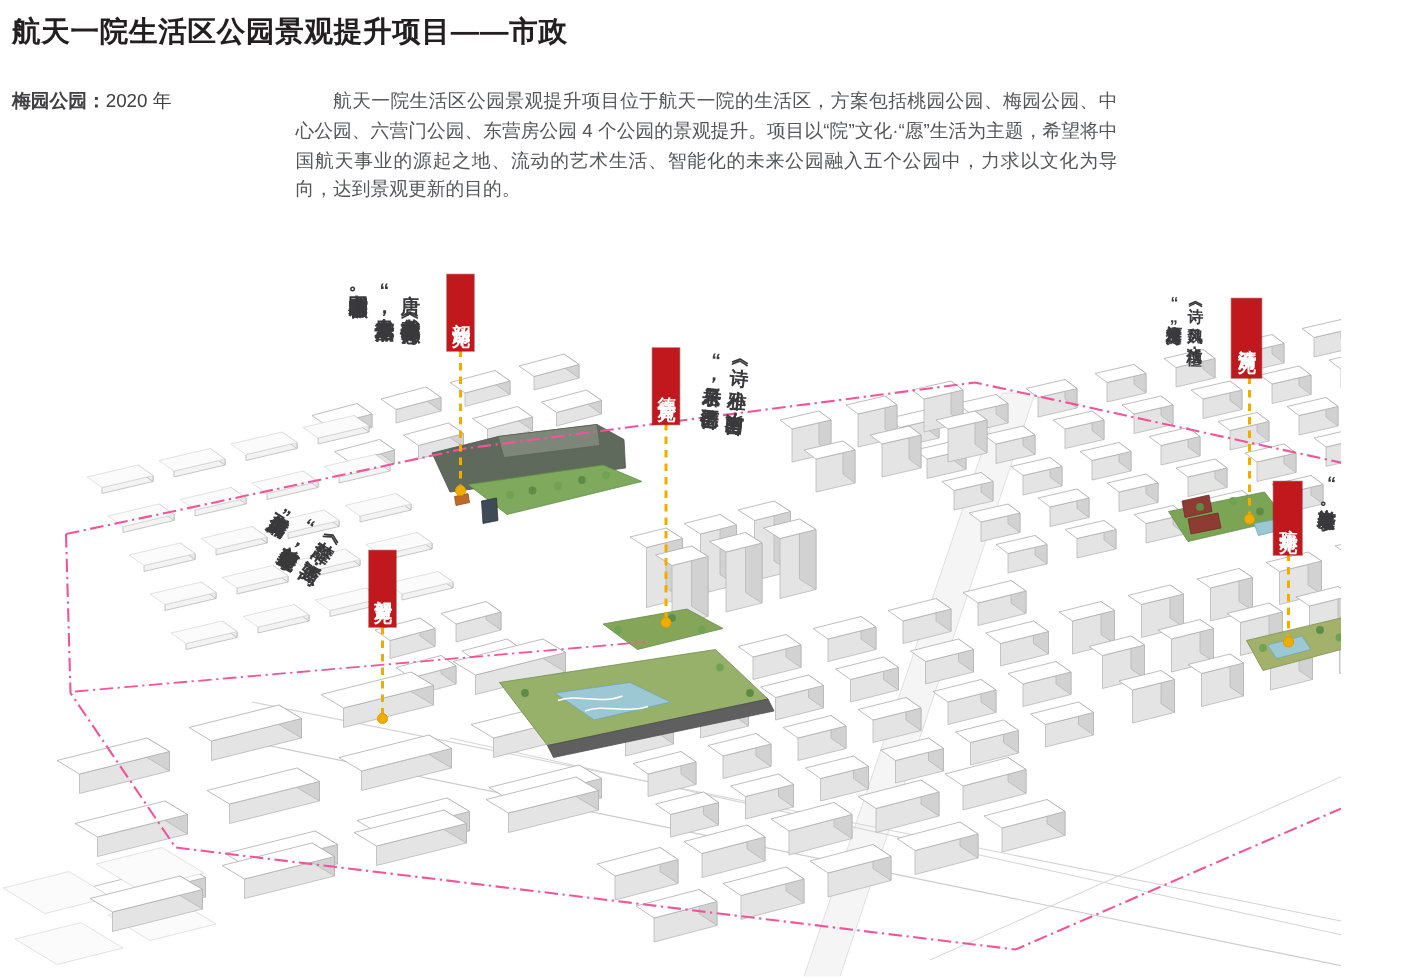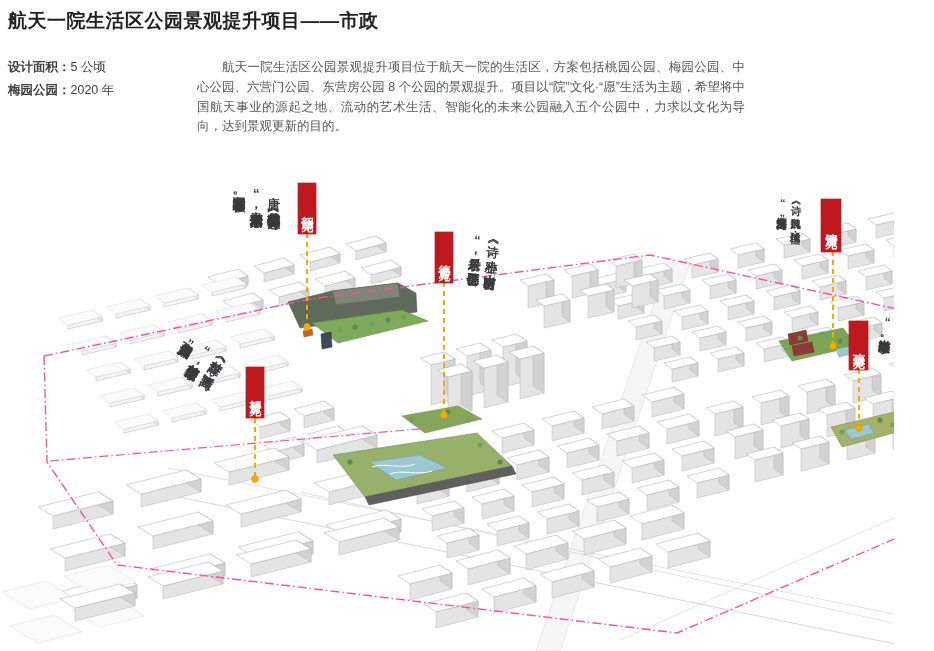--- a/index.html
+++ b/index.html
@@ -28,25 +28,24 @@
         transform:rotate(7deg);transform-origin:100% 0;}
 </style>
 </head>
 <body>
 
 <div class="page">
 
   <div class="title">航天一院生活区公园景观提升项目——市政</div>
 
   <div class="info">
-    <div class="row"><span class="k">设计面积：</span><span>5 公顷</span></div>
     <div class="row"><span class="k">梅园公园：</span><span>2020 年</span></div>
   </div>
 
-  <div class="desc">航天一院生活区公园景观提升项目位于航天一院的生活区，方案包括桃园公园、梅园公园、中心公园、六营门公园、东营房公园 8 个公园的景观提升。项目以“院”文化·“愿”生活为主题，希望将中国航天事业的源起之地、流动的艺术生活、智能化的未来公园融入五个公园中，力求以文化为导向，达到景观更新的目的。</div>
+  <div class="desc">航天一院生活区公园景观提升项目位于航天一院的生活区，方案包括桃园公园、梅园公园、中心公园、六营门公园、东营房公园 4 个公园的景观提升。项目以“院”文化·“愿”生活为主题，希望将中国航天事业的源起之地、流动的艺术生活、智能化的未来公园融入五个公园中，力求以文化为导向，达到景观更新的目的。</div>
 
   <svg id="scene" class="scene" width="934" height="651" viewBox="0 0 934 651">
       <polygon points="536.0,651.0 560.0,651.0 690.0,262.0 668.0,262.0" fill="#f5f5f5" stroke="#dcdcdc" stroke-width="0.6"></polygon>
       <line x1="130" y1="487" x2="934" y2="652" stroke="#cccccc" stroke-width="0.8" fill="none"></line>
       <line x1="168" y1="468" x2="934" y2="622" stroke="#d4d4d4" stroke-width="0.7" fill="none"></line>
       <line x1="300" y1="492" x2="934" y2="632" stroke="#d4d4d4" stroke-width="0.7" fill="none"></line>
       <line x1="620" y1="640" x2="934" y2="500" stroke="#d9d9d9" stroke-width="0.7" fill="none"></line>
       <polygon points="218.0,284.0 248.0,276.0 248.0,285.0 218.0,293.0" fill="#e4e4e4" stroke="#b4b4b4" stroke-width="0.5"></polygon>
       <polygon points="238.0,269.0 248.0,276.0 248.0,285.0 238.0,278.0" fill="#d2d2d2" stroke="#b4b4b4" stroke-width="0.5"></polygon>
       <polygon points="208.0,277.0 238.0,269.0 248.0,276.0 218.0,284.0" fill="#ffffff" stroke="#a8a8a8" stroke-width="0.5"></polygon>

